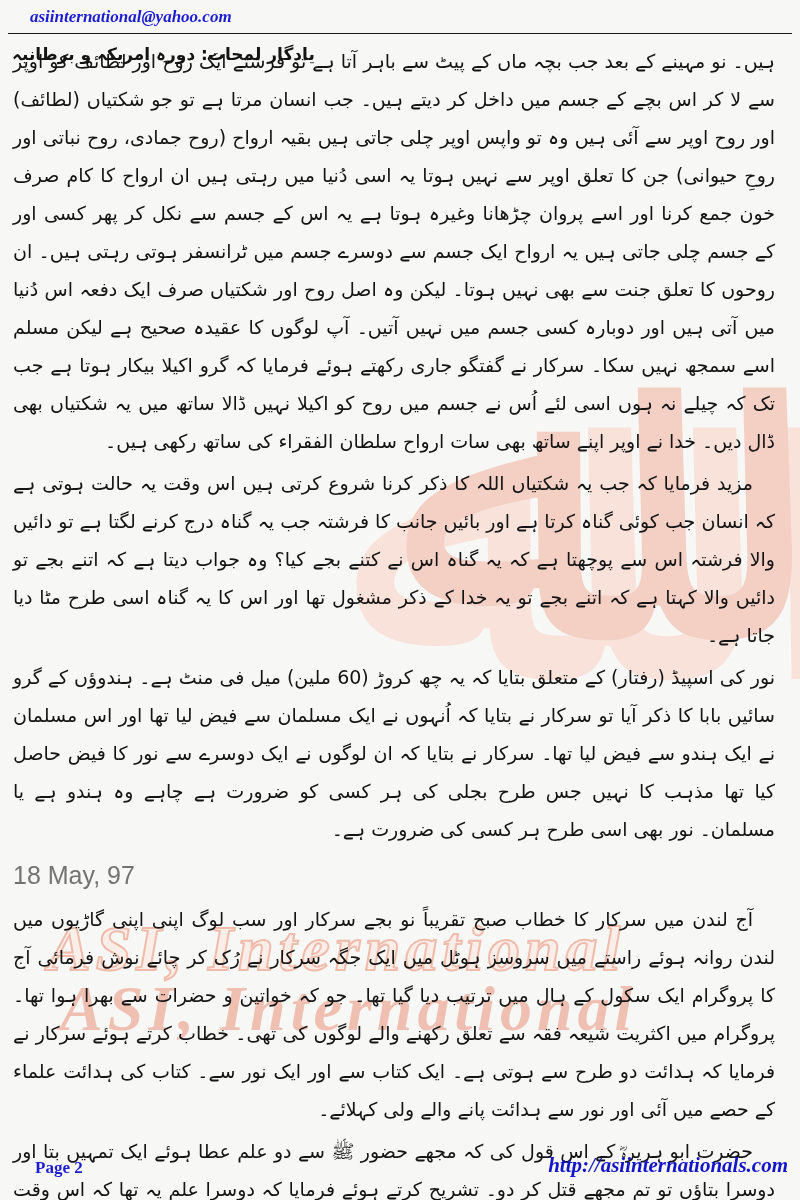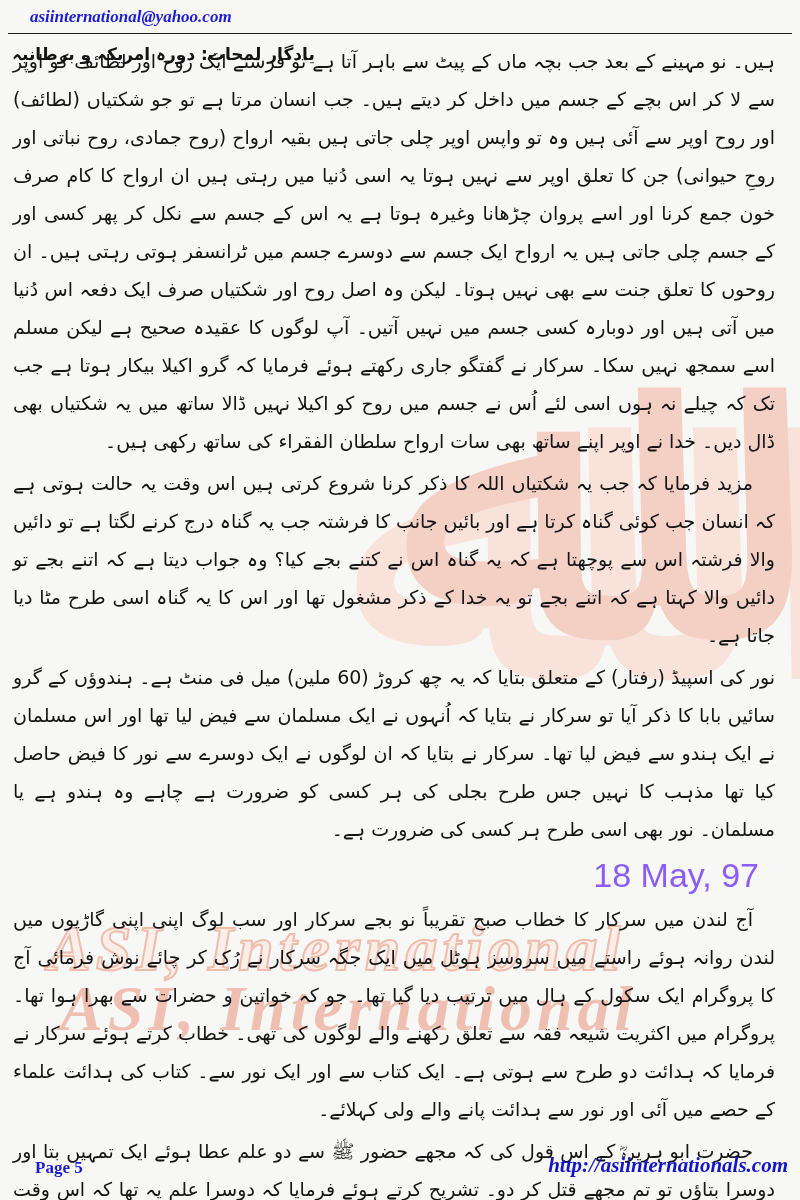--- a/index.html
+++ b/index.html
@@ -81,24 +81,24 @@
   }
   .content p{
     margin:0 12px 4px 0;
     line-height:38px;
     text-align:justify;
     text-justify:inter-word;
   }
   .content p.indent{text-indent:22px;}
   .date-heading{
     direction:ltr;
-    text-align:right;
+    text-align:left;
     font-family:"Liberation Sans", sans-serif;
-    font-size:34px;
-    color:#8b5cf6;
+    font-size:25px;
+    color:#737373;
     margin:12px 28px 10px 0;
     line-height:30px;
   }
   
   .footer{
     position:absolute;z-index:2;
     left:0;right:0;bottom:22px;height:26px;
   }
   .footer .page-label{
     position:absolute;left:35px;bottom:0;
@@ -134,17 +134,17 @@
   <div class="content">
     <p>ہیں۔ نو مہینے کے بعد جب بچہ ماں کے پیٹ سے باہر آتا ہے تو فرشتے ایک روح اور لطائف کو اوپر سے لا کر اس بچے کے جسم میں داخل کر دیتے ہیں۔ جب انسان مرتا ہے تو جو شکتیاں (لطائف) اور روح اوپر سے آئی ہیں وہ تو واپس اوپر چلی جاتی ہیں بقیہ ارواح (روح جمادی، روح نباتی اور روحِ حیوانی) جن کا تعلق اوپر سے نہیں ہوتا یہ اسی دُنیا میں رہتی ہیں ان ارواح کا کام صرف خون جمع کرنا اور اسے پروان چڑھانا وغیرہ ہوتا ہے یہ اس کے جسم سے نکل کر پھر کسی اور کے جسم چلی جاتی ہیں یہ ارواح ایک جسم سے دوسرے جسم میں ٹرانسفر ہوتی رہتی ہیں۔ ان روحوں کا تعلق جنت سے بھی نہیں ہوتا۔ لیکن وہ اصل روح اور شکتیاں صرف ایک دفعہ اس دُنیا میں آتی ہیں اور دوبارہ کسی جسم میں نہیں آتیں۔ آپ لوگوں کا عقیدہ صحیح ہے لیکن مسلم اسے سمجھ نہیں سکا۔ سرکار نے گفتگو جاری رکھتے ہوئے فرمایا کہ گرو اکیلا بیکار ہوتا ہے جب تک کہ چیلے نہ ہوں اسی لئے اُس نے جسم میں روح کو اکیلا نہیں ڈالا ساتھ میں یہ شکتیاں بھی ڈال دیں۔ خدا نے اوپر اپنے ساتھ بھی سات ارواح سلطان الفقراء کی ساتھ رکھی ہیں۔</p>
     <p class="indent">مزید فرمایا کہ جب یہ شکتیاں اللہ کا ذکر کرنا شروع کرتی ہیں اس وقت یہ حالت ہوتی ہے کہ انسان جب کوئی گناہ کرتا ہے اور بائیں جانب کا فرشتہ جب یہ گناہ درج کرنے لگتا ہے تو دائیں والا فرشتہ اس سے پوچھتا ہے کہ یہ گناہ اس نے کتنے بجے کیا؟ وہ جواب دیتا ہے کہ اتنے بجے تو دائیں والا کہتا ہے کہ اتنے بجے تو یہ خدا کے ذکر مشغول تھا اور اس کا یہ گناہ اسی طرح مٹا دیا جاتا ہے۔</p>
     <p>نور کی اسپیڈ (رفتار) کے متعلق بتایا کہ یہ چھ کروڑ (60 ملین) میل فی منٹ ہے۔ ہندوؤں کے گرو سائیں بابا کا ذکر آیا تو سرکار نے بتایا کہ اُنہوں نے ایک مسلمان سے فیض لیا تھا اور اس مسلمان نے ایک ہندو سے فیض لیا تھا۔ سرکار نے بتایا کہ ان لوگوں نے ایک دوسرے سے نور کا فیض حاصل کیا تھا مذہب کا نہیں جس طرح بجلی کی ہر کسی کو ضرورت ہے چاہے وہ ہندو ہے یا مسلمان۔ نور بھی اسی طرح ہر کسی کی ضرورت ہے۔</p>
     <div class="date-heading">18 May, 97</div>
     <p class="indent">آج لندن میں سرکار کا خطاب صبح تقریباً نو بجے سرکار اور سب لوگ اپنی اپنی گاڑیوں میں لندن روانہ ہوئے راستے میں سروسز ہوٹل میں ایک جگہ سرکار نے رُک کر چائے نوش فرمائی آج کا پروگرام ایک سکول کے ہال میں ترتیب دیا گیا تھا۔ جو کہ خواتین و حضرات سے بھرا ہوا تھا۔ پروگرام میں اکثریت شیعہ فقہ سے تعلق رکھنے والے لوگوں کی تھی۔ خطاب کرتے ہوئے سرکار نے فرمایا کہ ہدائت دو طرح سے ہوتی ہے۔ ایک کتاب سے اور ایک نور سے۔ کتاب کی ہدائت علماء کے حصے میں آئی اور نور سے ہدائت پانے والے ولی کہلائے۔</p>
     <p class="indent">حضرت ابو ہریرہؓ کے اس قول کی کہ مجھے حضور ﷺ سے دو علم عطا ہوئے ایک تمہیں بتا اور دوسرا بتاؤں تو تم مجھے قتل کر دو۔ تشریح کرتے ہوئے فرمایا کہ دوسرا علم یہ تھا کہ اس وقت اگر ابو ہریرہ کسی سے یہ کہتے کہ تم شراب پیتے ہو لیکن جہنم میں نہیں جاؤ گے اور یہ کہ تم بغیر کلمہ پڑھے بھی خدا تک پہنچ سکتے ہو تو لوگ اس پر اُنہیں قتل ہی کر ڈالتے۔ سرکار نے فرمایا کہ اُس وقت بدکار لوگوں کی تعداد بہت کم تھی۔ جو تھے بھی خوف کی وجہ سے چھپے ہوئے تھے اور اسلئے دوسرا علم اس دور کے لئے نہیں تھا۔ اب چونکہ بدکار لوگ</p>
   </div>
 
   <div class="footer">
-    <span class="page-label">Page 5</span>
+    <span class="page-label">Page 2</span>
     <a class="site-url" href="#">http://asiinternationals.com</a>
   </div>
 
 </div>
 
 </body></html>

